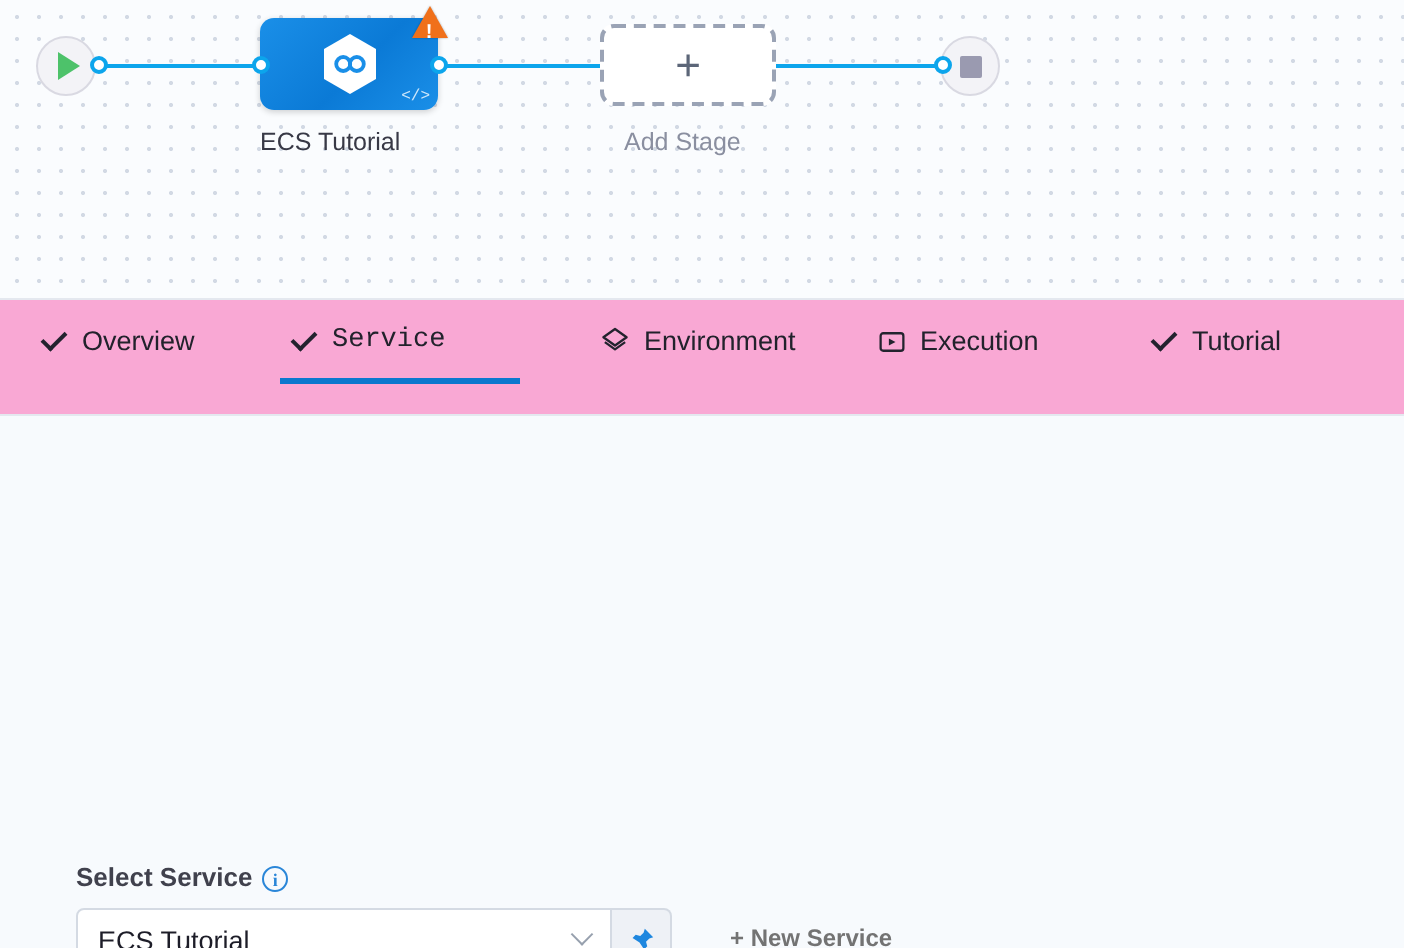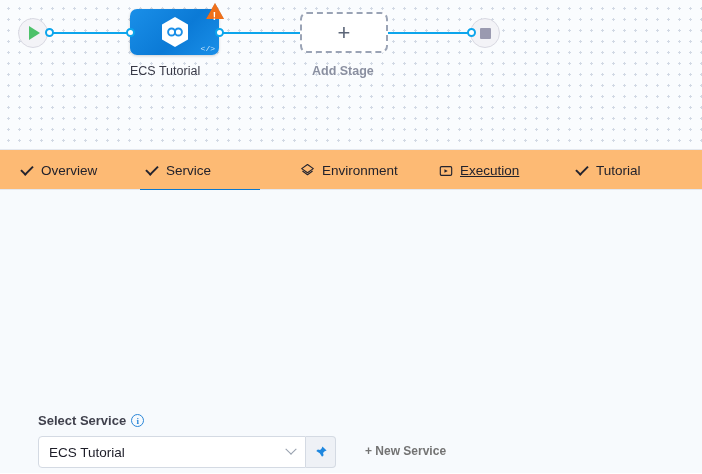--- a/index.html
+++ b/index.html
@@ -112,27 +112,27 @@
     font-weight: 300;
     line-height: 1;
   }
 
   .node-label {
     position: absolute;
     font-size: 12.5px;
     color: #383946;
     white-space: nowrap;
   }
-  .node-label.muted { color: #8a8fa0; font-weight: bold; }
+  .node-label.muted { color: #8a8fa0; }
 
   
   #tabbar {
     position: relative;
-    height: 41px;
-    background: #fdba74;
+    height: 59px;
+    background: #f9a8d4;
     border-top: 1px solid #e4e8ef;
     border-bottom: 1px solid #e4e8ef;
   }
   .tab {
     position: absolute;
     top: 0;
     height: 41px;
     display: flex;
     align-items: center;
     gap: 7px;
@@ -168,21 +168,21 @@
     height: 283px;
     background: #f7fafd;
   }
 
   #field-label {
     position: absolute;
     left: 38px; top: 223px;
     font-size: 13px;
     color: #40414d;
     font-weight: 600;
-    display: flex; align-items: center; gap: 5px;
+    display: flex; align-items: flex-end; gap: 5px;
   }
   .info-i {
     display: inline-flex;
     align-items: center; justify-content: center;
     width: 13px; height: 13px;
     border: 1px solid #2a86d8;
     border-radius: 50%;
     color: #2a86d8;
     font-size: 9px;
     font-family: "Liberation Serif", serif;
@@ -274,38 +274,38 @@
 
 <div id="tabbar">
 
   <div class="tab" style="left:15px;">
     <span class="tab-ico">
         <i class="check"></i>
       </span>
     <span>Overview</span>
   </div>
 
-  <div class="tab active" style="left:140px; width:120px;">
+  <div class="tab active" style="left:140px; width:120px;font-family:Liberation Mono, monospace;">
     <span class="tab-ico">
         <i class="check"></i>
       </span>
     <span>Service</span>
   </div>
 
   <div class="tab" style="left:296px;">
     <span class="tab-ico">
       <svg viewBox="0 0 16 16" width="15" height="15" fill="none" stroke="#23232e" stroke-width="1.2" stroke-linejoin="round">
         <path d="M8 1.6 L14.2 6 L8 10.4 L1.8 6 Z"></path>
         <path d="M2.6 8.6 L8 12.5 L13.4 8.6"></path>
       </svg>
     </span>
     <span>Environment</span>
   </div>
 
-  <div class="tab" style="left:434px;text-decoration:underline;">
+  <div class="tab" style="left:434px;">
     <span class="tab-ico">
       <svg viewBox="0 0 16 16" width="14" height="14">
         <rect x="1.5" y="3" width="13" height="10" rx="1.5" fill="none" stroke="#23232e" stroke-width="1.3"></rect>
         <path d="M6.2 6 L10 8 L6.2 10 Z" fill="#23232e"></path>
       </svg>
     </span>
     <span>Execution</span>
   </div>
 
   <div class="tab" style="left:570px;">

